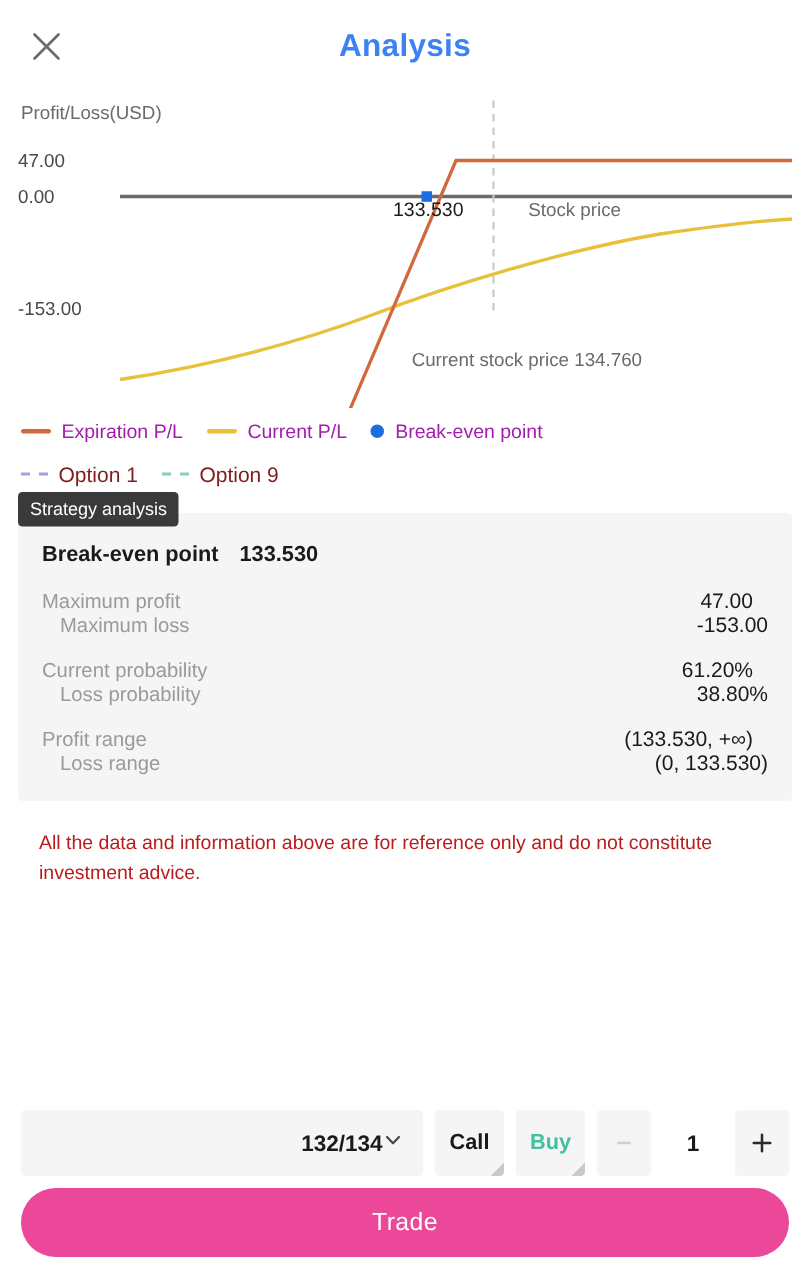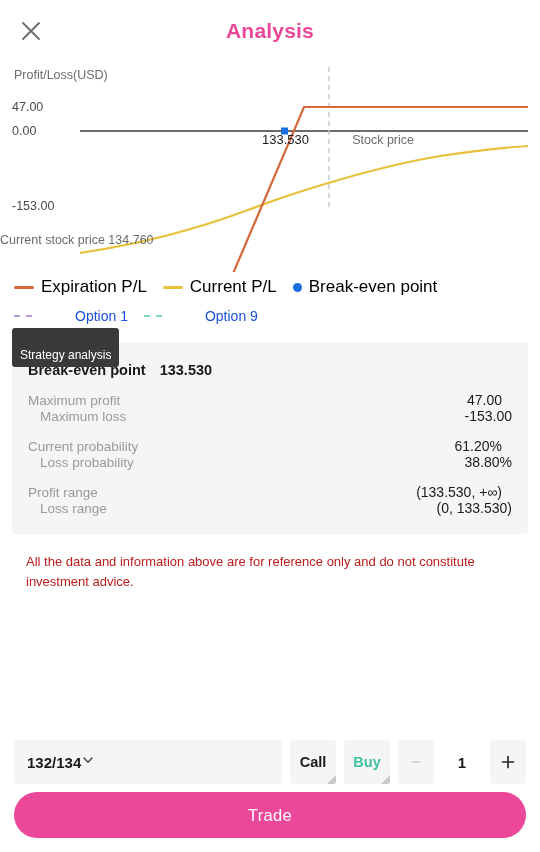--- a/index.html
+++ b/index.html
@@ -18,21 +18,21 @@
   }
   .close-btn {
     position: absolute; left: 14px; top: 14px;
     width: 34px; height: 34px;
     display: flex; align-items: center; justify-content: center;
     cursor: pointer;
   }
   .close-btn svg { display:block; }
   .page-title {
     width: 100%; text-align: center;
-    font-size: 21px; font-weight: 700; color: #ec4899;
+    font-size: 21px; font-weight: 700; color: #3b82f6;
     letter-spacing: .2px;
   }
 
   
   .chart-wrap { position: relative; width: 428px; height: 210px; }
   .chart-axis-title {
     position: absolute; left: 14px; top: 6px;
     font-size: 12.5px; color: #6b6b6b;
   }
   .chart-svg { position: absolute; left: 0; top: 0; }
@@ -47,38 +47,38 @@
     position: absolute; right: 14px; top: 71px;
     font-size: 12.5px; color: #6b6b6b;
   }
   .be-label {
     position: absolute; left: 262px; top: 70px;
     font-size: 13px; color: #1a1a1a; font-weight: 500;
     white-space: nowrap;
   }
   .cur-price-label {
     position: absolute; left: 0; right: 0; top: 171px;
-    text-align: left;
+    text-align: right;
     font-size: 12.5px; color: #6b6b6b;
   }
 
   
   .legend { padding: 0 14px; }
   .legend-row {
     display: flex; align-items: center;
     height: 30px;
   }
   .legend-row.secondary { height: 28px; }
   .legend-item {
     display: flex; align-items: center;
     margin-right: 16px;
-    font-size: 17px; color: #000000;
+    font-size: 13px; color: #a21caf;
     white-space: nowrap;
   }
-  .legend-item.muted { color: #1d4ed8; font-size: 14px; gap: 36px; }
+  .legend-item.muted { color: #7f1d1d; font-size: 14px; }
   .lg-line {
     display: inline-block; width: 20px; height: 3px;
     border-radius: 2px; margin-right: 7px;
   }
   .lg-dash {
     display: inline-block; width: 18px; height: 0;
     border-top: 2.5px dashed; margin-right: 7px;
   }
   .lg-dot {
     display: inline-block; width: 9px; height: 9px;
@@ -89,21 +89,21 @@
   .panel {
     position: relative;
     margin: 12px 12px 0 12px;
     background: #f5f5f5;
     border-radius: 3px;
     padding: 20px 14px 14px 14px;
   }
   .panel-tag {
     position: absolute; left: 0; top: -14px;
     background: #3a3a3a; color: #fff;
-    font-size: 12px; padding: 20px 8px 5px 8px;
+    font-size: 12px; padding: 4px 8px 5px 8px;
     border-radius: 3px;
     white-space: nowrap;
   }
   .be-row {
     display: flex; align-items: baseline;
     margin-bottom: 14px;
     padding-left: 2px;
   }
   .be-row .k {
     font-size: 14.5px; font-weight: 700; color: #1a1a1a;
@@ -136,21 +136,21 @@
   .bottom-bar {
     position: absolute; left: 0; right: 0; bottom: 68px;
     height: 44px;
     display: flex; align-items: stretch;
     padding: 0 14px;
     gap: 8px;
   }
   .select-box {
     flex: 1;
     background: #f5f5f5; border-radius: 3px;
-    display: flex; align-items: center; justify-content: flex-start;
+    display: flex; align-items: center; justify-content: flex-end;
     padding: 0 13px;
     cursor: pointer;
   }
   .select-box .sv { font-size: 15px; color: #1a1a1a; font-weight: 600; }
   .tag-btn {
     position: relative;
     width: 46px;
     background: #f5f5f5; border-radius: 3px;
     display: flex; align-items: center; justify-content: center;
     font-size: 14.5px; font-weight: 700;

